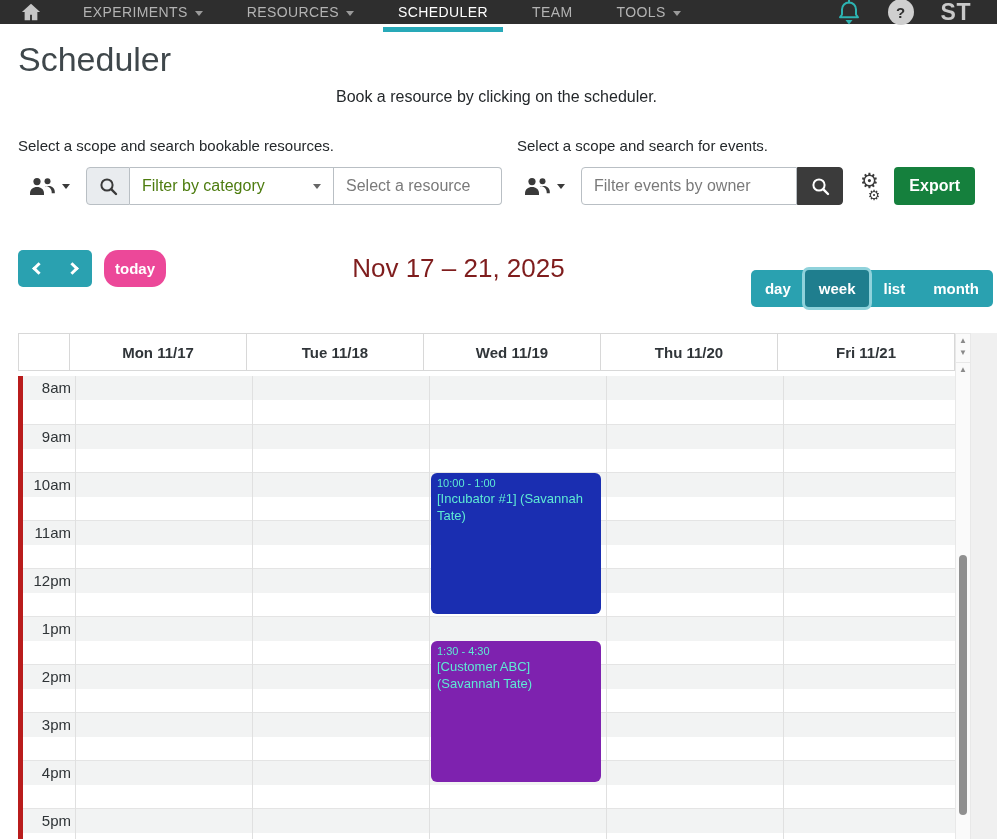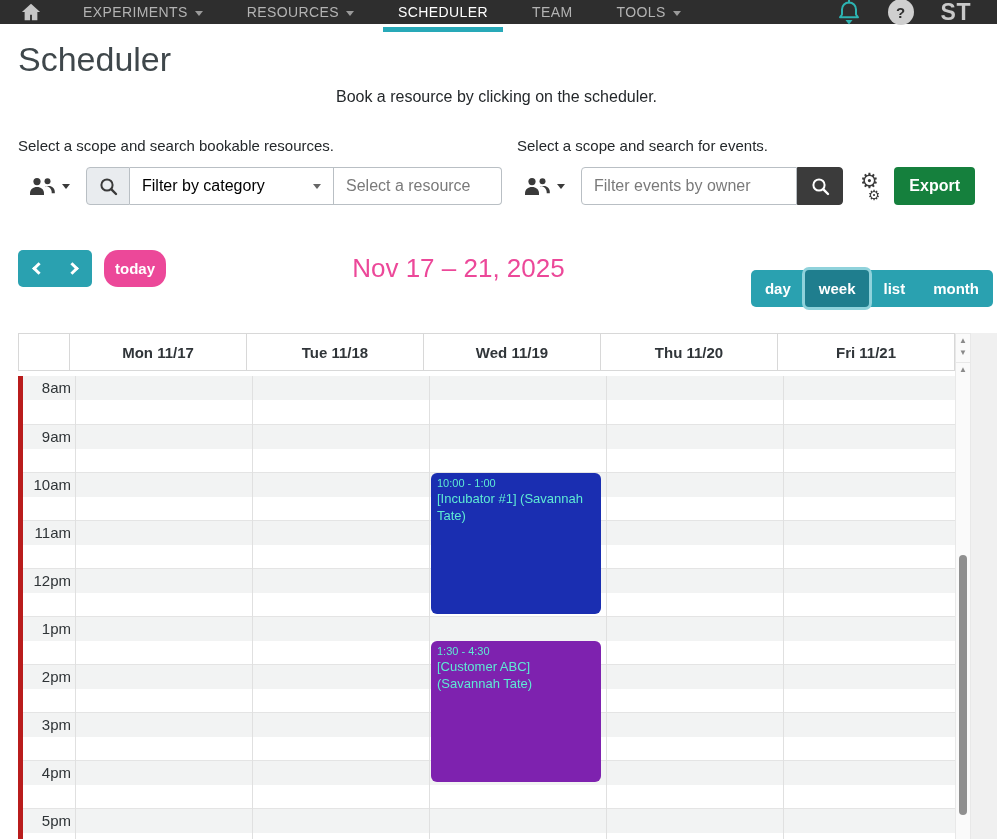--- a/index.html
+++ b/index.html
@@ -31,21 +31,21 @@
   .filters-left { width:482px; }
   .filters-right { width:458px; }
   .scope-label { font-size:15px; color:#24282b; }
   .controls { display:flex; align-items:center; margin-top:13px; height:38px; }
   .scope-dd { display:flex; align-items:center; gap:7px; cursor:pointer; margin:0 16px 0 10px; }
   .dd-caret { width:0; height:0; border-left:4px solid transparent; border-right:4px solid transparent; border-top:5px solid #3a3a3a; }
   .input-group { display:flex; height:38px; }
   .ig-icon { width:44px; background:#e9ecef; border:1px solid #b9bfc4; border-radius:4px 0 0 4px;
              display:flex; align-items:center; justify-content:center; }
   .ig-select { width:204px; background:#fff; border:1px solid #b9bfc4; border-left:none;
-               display:flex; align-items:center; justify-content:space-between; padding:0 12px; font-size:16px; color:#000000; cursor:pointer; }
+               display:flex; align-items:center; justify-content:space-between; padding:0 12px; font-size:16px; color:#4d7c0f; cursor:pointer; }
   .sel-caret { width:0; height:0; border-left:4px solid transparent; border-right:4px solid transparent; border-top:5px solid #666; }
   .ig-input { width:168px; border:1px solid #b9bfc4; border-left:none; border-radius:0 4px 4px 0; padding:0 12px; font-size:16px;
               font-family:"Liberation Sans",sans-serif; color:#495057; outline:none; }
   .ig-input::placeholder, .owner-input::placeholder { color:#7a7a7a; opacity:1; }
   .owner-group { display:flex; height:38px; margin-right:15px; }
   .owner-input { width:216px; border:1px solid #b9bfc4; border-radius:4px 0 0 4px; padding:0 12px; font-size:16px;
                  font-family:"Liberation Sans",sans-serif; color:#495057; outline:none; }
   .search-btn { width:46px; background:#3b3b3b; border:1px solid #3b3b3b; border-radius:0 4px 4px 0;
                 display:flex; align-items:center; justify-content:center; cursor:pointer; }
   .cogs { position:relative; width:34px; height:26px; color:#3b3b3b; margin-right:13px; cursor:pointer; }
@@ -62,21 +62,21 @@
   .tbtn { height:37px; background:#2aa1b0; color:#fff; border:none; font-family:"Liberation Sans",sans-serif;
           font-size:15px; font-weight:bold; cursor:pointer; display:flex; align-items:center; justify-content:center; }
   .nav-btns .tbtn { width:37px; }
   .nav-btns .tbtn:first-child { border-radius:5px 0 0 5px; }
   .nav-btns .tbtn:last-child  { border-radius:0 5px 5px 0; }
   .today-btn { width:62px; height:37px; margin-left:12px; background:#ec4899; border:none; border-radius:14px;
                color:#fff; font-size:15px; font-weight:bold; font-family:"Liberation Sans",sans-serif; cursor:pointer; }
   .chev { display:inline-block; width:9px; height:9px; border-left:3px solid #fff; border-bottom:3px solid #fff; }
   .chev.left  { transform:rotate(45deg); margin-left:3px; }
   .chev.right { transform:rotate(225deg); margin-right:3px; }
-  .cal-title { flex:1; text-align:center; font-size:26px; color:#ec4899; }
+  .cal-title { flex:1; text-align:center; font-size:26px; color:#7f1d1d; }
   .view-btns { margin-right:4px;margin-top:40px; }
   .view-btns .tbtn { padding:0 14px; }
   .view-btns .tbtn:first-child { border-radius:5px 0 0 5px; }
   .view-btns .tbtn:last-child  { border-radius:0 5px 5px 0; }
   .view-btns .tbtn.active { background:#1f7e8e; box-shadow:0 0 0 3px #8fd2db; border-radius:4px; z-index:1; }
 
   
   .calendar { display:flex; margin:26px 0 0 18px; }
   .cal-main { width:937px; }
   .cal-head { display:flex; height:38px; border-top:1px solid #d8d8d8; border-bottom:1px solid #d8d8d8; background:#fff; }

